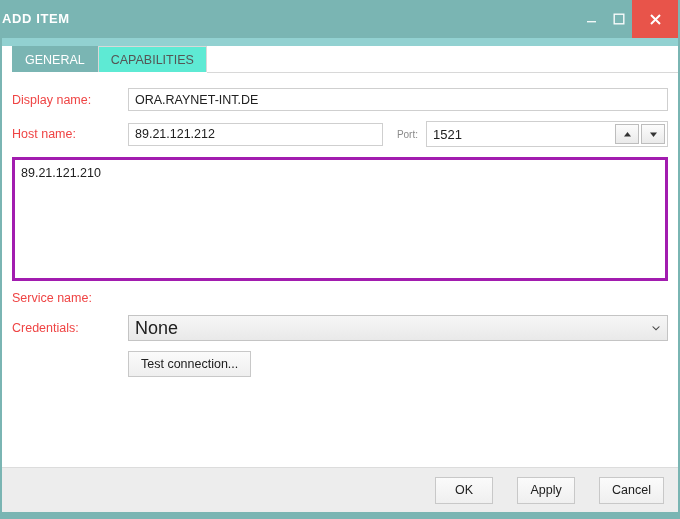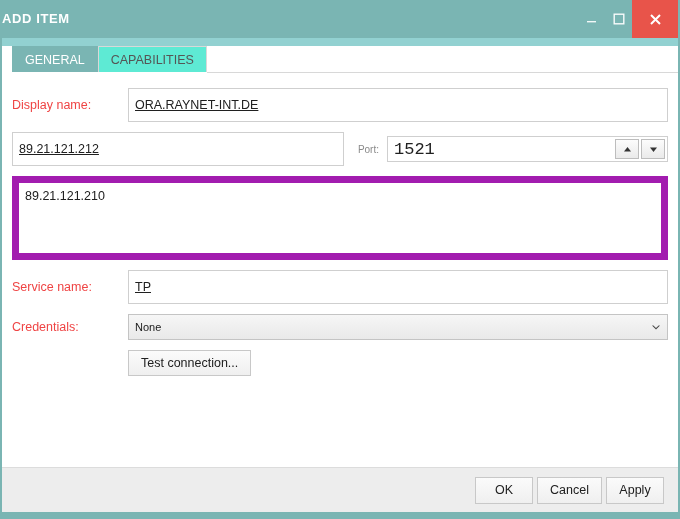--- a/index.html
+++ b/index.html
@@ -133,37 +133,36 @@
     width: 116px;
     flex: 0 0 116px;
     color: #ef4444;
     font-size: 12.5px;
     padding-right: 8px;
     box-sizing: border-box;
   }
 
   .txt {
     flex: 1 1 auto;
-    height: 34px;
+    height: 23px;
     box-sizing: border-box;
     border: 1px solid #cfcfcf;
     background: #ffffff;
     padding: 0 6px;
     font-family: "Liberation Sans", sans-serif;
     font-size: 12.5px;
     color: #202020;
     outline: none;
-    text-decoration: underline;
   }
 
   .ta {
     flex: 1 1 auto;
-    height: 84px;
-    box-sizing: border-box;
-    border: 7px solid #a21caf;
+    height: 124px;
+    box-sizing: border-box;
+    border: 3px solid #a21caf;
     background: #ffffff;
     padding: 5px 6px;
     font-family: "Liberation Sans", sans-serif;
     font-size: 12.5px;
     color: #202020;
     resize: none;
     outline: none;
     line-height: 16px;
   }
 
@@ -187,22 +186,22 @@
     border: 1px solid #cfcfcf;
     background: #ffffff;
     display: flex;
     align-items: stretch;
   }
   .port-input {
     flex: 1 1 auto;
     border: none;
     outline: none;
     padding: 0 6px;
-    font-family: Liberation Mono, monospace;
-    font-size: 17px;
+    font-family: Liberation Sans, sans-serif;
+    font-size: 13px;
     color: #202020;
     background: transparent;
     min-width: 0;
   }
   .spin {
     width: 22px;
     margin: 2px 2px 2px 0;
     background: linear-gradient(#fcfcfc, #eaeaea);
     border: 1px solid #bdbdbd;
     display: flex;
@@ -219,21 +218,21 @@
     height: 26px;
   }
   .sel {
     width: 100%;
     height: 26px;
     box-sizing: border-box;
     border: 1px solid #c4c4c4;
     background: linear-gradient(#f6f6f6, #e9e9e9);
     padding: 0 24px 0 6px;
     font-family: "Liberation Sans", sans-serif;
-    font-size: 11px;
+    font-size: 18px;
     color: #202020;
     -webkit-appearance: none;
     -moz-appearance: none;
     appearance: none;
     outline: none;
   }
   .sel-arrow {
     position: absolute;
     right: 7px; top: 0;
     height: 26px;
@@ -263,21 +262,21 @@
   .footer {
     flex: 0 0 auto;
     height: 45px;
     background: #ededed;
     border-top: 1px solid #dcdcdc;
     display: flex;
     align-items: center;
     justify-content: flex-end;
     padding-right: 14px;
     box-sizing: border-box;
-    gap: 4px;
+    gap: 24px;
   }
   .footer .btn {
     min-width: 58px;
     height: 27px;
   }
 </style>
 </head>
 <body>
 
 <div class="window">
@@ -311,20 +310,21 @@
   </div>
 
   <div class="content">
 
     <div class="row">
       <div class="lbl">Display name:</div>
       <input class="txt" type="text" value="ORA.RAYNET-INT.DE" style="">
     </div>
 
     <div class="row">
+      <div class="lbl">Host name:</div>
       <input class="txt" type="text" value="89.21.121.212" style="">
       <div class="port-label">Port:</div>
       <div class="port-box">
         <input class="port-input" type="text" value="1521" style="">
         <div class="spin">
           <svg width="9" height="7" viewBox="0 0 9 7">
             <path d="M4.5 1 L8 5.5 L1 5.5 Z" fill="#333333"></path>
           </svg>
         </div>
         <div class="spin">
@@ -335,21 +335,20 @@
       </div>
     </div>
 
     <div class="row top">
       <textarea class="ta" style="">89.21.121.210</textarea>
     </div>
 
 
     <div class="row">
       <div class="lbl">Service name:</div>
-      <input class="txt" type="text" value="TP" style="">
     </div>
 
     <div class="row">
       <div class="lbl">Credentials:</div>
       <div class="sel-wrap">
         <select class="sel">
           <option>None</option>
         </select>
         <span class="sel-arrow">
           <svg width="10" height="7" viewBox="0 0 10 7">
@@ -360,17 +359,17 @@
     </div>
 
     <div class="btn-row">
       <button class="btn">Test connection...</button>
     </div>
 
   </div>
 
   <div class="footer">
     <button class="btn">OK</button>
+    <button class="btn">Apply</button>
     <button class="btn">Cancel</button>
-    <button class="btn">Apply</button>
   </div>
 
 </div>
 
 </body></html>

